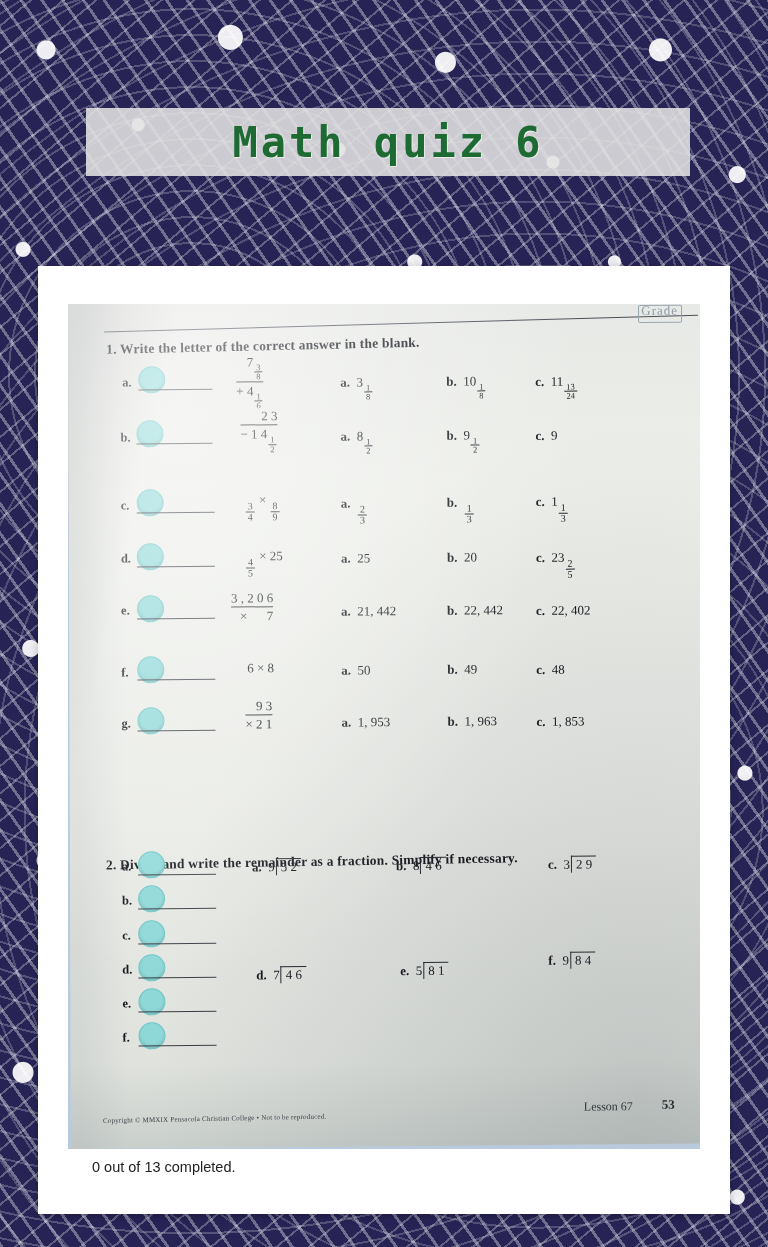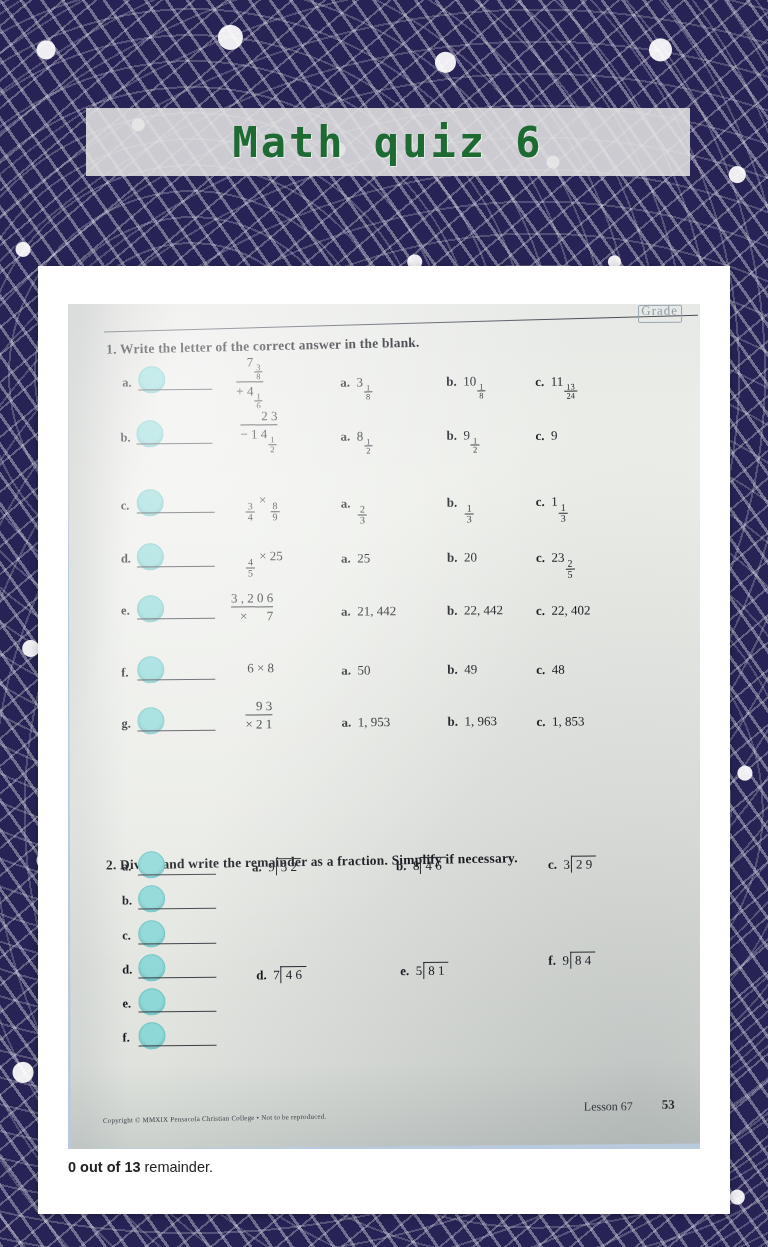--- a/index.html
+++ b/index.html
@@ -282,21 +282,21 @@
   }
 
   .status {
     position: absolute;
     left: 30px;
     top: 893px;
     font-size: 14.5px;
     color: #222;
     font-family: "Liberation Sans", sans-serif;
   }
-  .status b { font-weight: bold; }
+  .status b { font-weight: normal; margin-left: 24px; }
 </style>
 </head>
 <body>
 
 <div class="bg"></div>
 <div class="bg-overlay"></div>
 
 <div class="title-banner">
   <div class="title-text">Math quiz 6</div>
 </div>
@@ -477,15 +477,15 @@
 
         <div class="footer-note">Copyright © MMXIX   Pensacola Christian College • Not to be reproduced.</div>
         <div class="lesson">Lesson 67</div>
         <div class="pagenum">53</div>
       </div>
       <div class="page-tint"></div>
     </div>
   </div>
 
   <div class="status">
-    <b>0 out of 13</b><span> remainder.</span>
+    <b>0 out of 13</b><span> completed.</span>
   </div>
 </div>
 
 </body></html>

